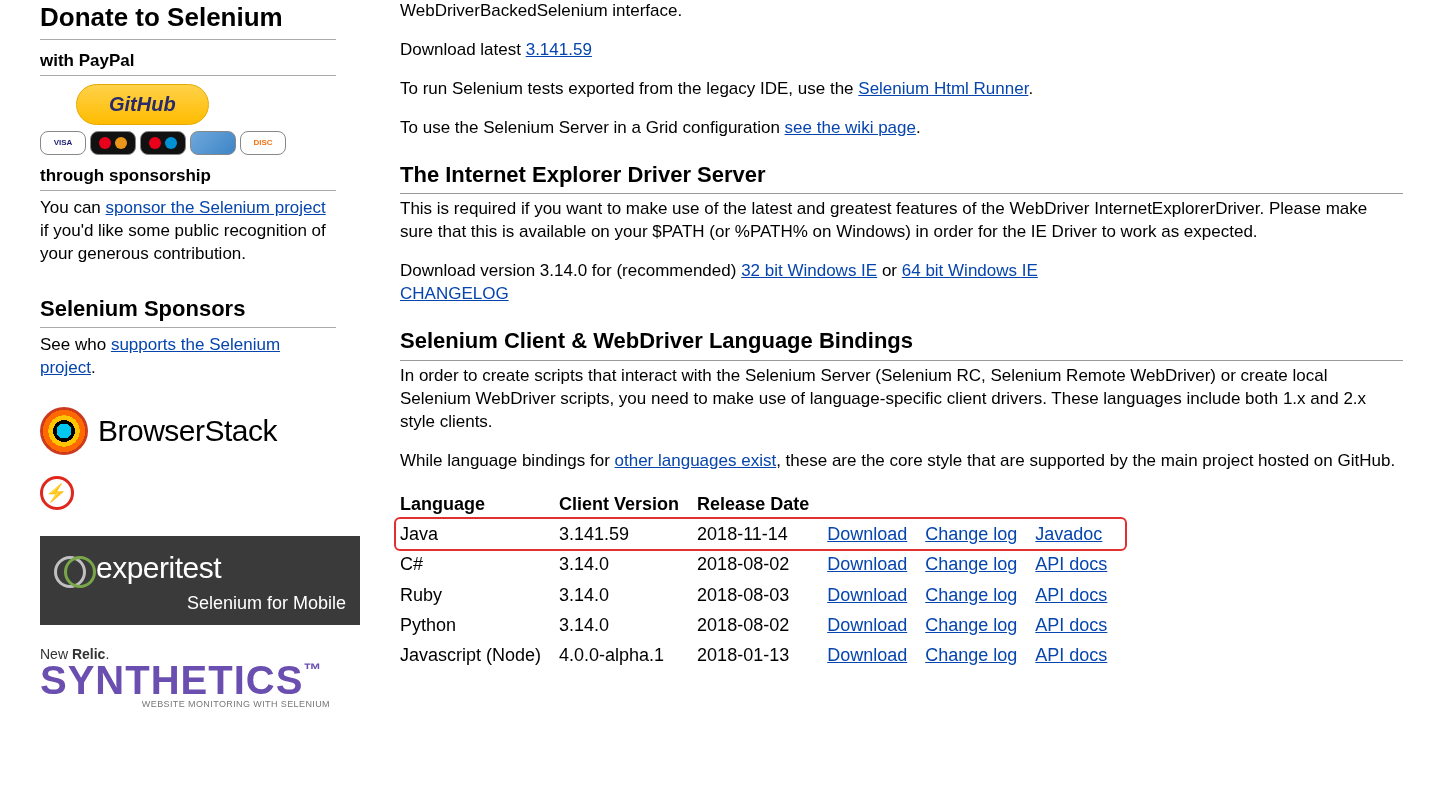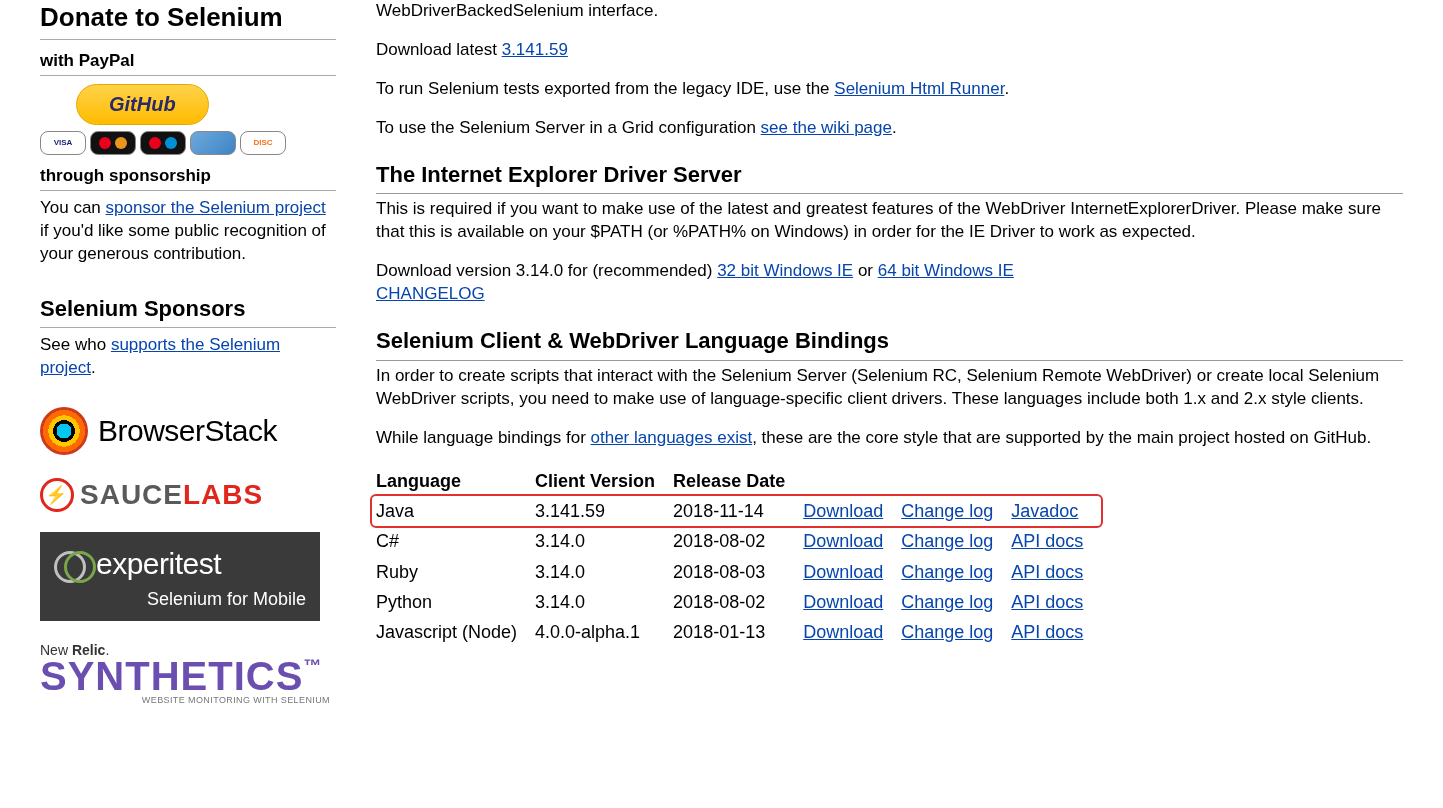--- a/index.html
+++ b/index.html
@@ -4,21 +4,21 @@
 <style>
   * { box-sizing: border-box; }
   body {
     margin: 0;
     font-family: Verdana, Arial, sans-serif;
     font-size: 17px;
     color: #000;
     background: #fff;
     line-height: 1.35;
   }
-  .page { display: flex; padding: 0 40px; max-width: 1443px; }
+  .page { display: flex; padding: 0 40px; max-width: 1443px; gap: 24px; }
   .sidebar { width: 320px; flex-shrink: 0; padding-right: 24px; }
   .main { flex: 1; padding-left: 16px; }
   a { color: #0645ad; text-decoration: underline; }
 
   .side-h1 {
     font-size: 26px;
     font-weight: 700;
     margin: 0 0 8px 0;
     padding-bottom: 4px;
     border-bottom: 1px solid #aaa;
@@ -94,22 +94,22 @@
     width: 34px; height: 34px; border-radius: 50%;
     border: 3px solid #e1261c;
     display:flex; align-items:center; justify-content:center;
     color:#e1261c; font-weight:900; font-size:18px;
   }
   .sauce-text { font-family: Arial, sans-serif; font-size: 28px; letter-spacing: 1px; font-weight:600; }
   .sauce-text .g { color:#5a5a5a; }
   .sauce-text .r { color:#e1261c; }
 
   .experitest {
-    margin-top: 18px;
-    width: 280px;
+    margin-top: 26px;
+    width: 320px;
     background: #3a3a3a;
     color: #fff;
     padding: 12px 14px 10px;
   }
   .experitest-row { display:flex; align-items:center; gap:6px; }
   .experitest-icon {
     width: 36px; height: 36px; position: relative;
   }
   .experitest-icon::before, .experitest-icon::after {
     content:""; position:absolute; width:26px; height:26px; border:3px solid #c0c0c0; border-radius:50%;
@@ -187,23 +187,20 @@
       <span>See who </span><a href="#">supports the Selenium project</a><span>.</span>
     </p>
 
     <div class="sponsor-box">
       <div class="browserstack-icon"></div>
       <div class="browserstack-text">BrowserStack</div>
     </div>
 
     <div class="saucelabs-wrap">
       <div class="sauce-icon">⚡</div>
-      <div class="sauce-text">
-        <span class="g">SAUCE</span><span class="r">LABS</span>
-      </div>
     </div>
 
     <div class="experitest">
       <div class="experitest-row">
         <div class="experitest-icon"></div>
         <div class="experitest-name">experitest</div>
       </div>
       <div class="experitest-sub">Selenium for Mobile</div>
     </div>
 

